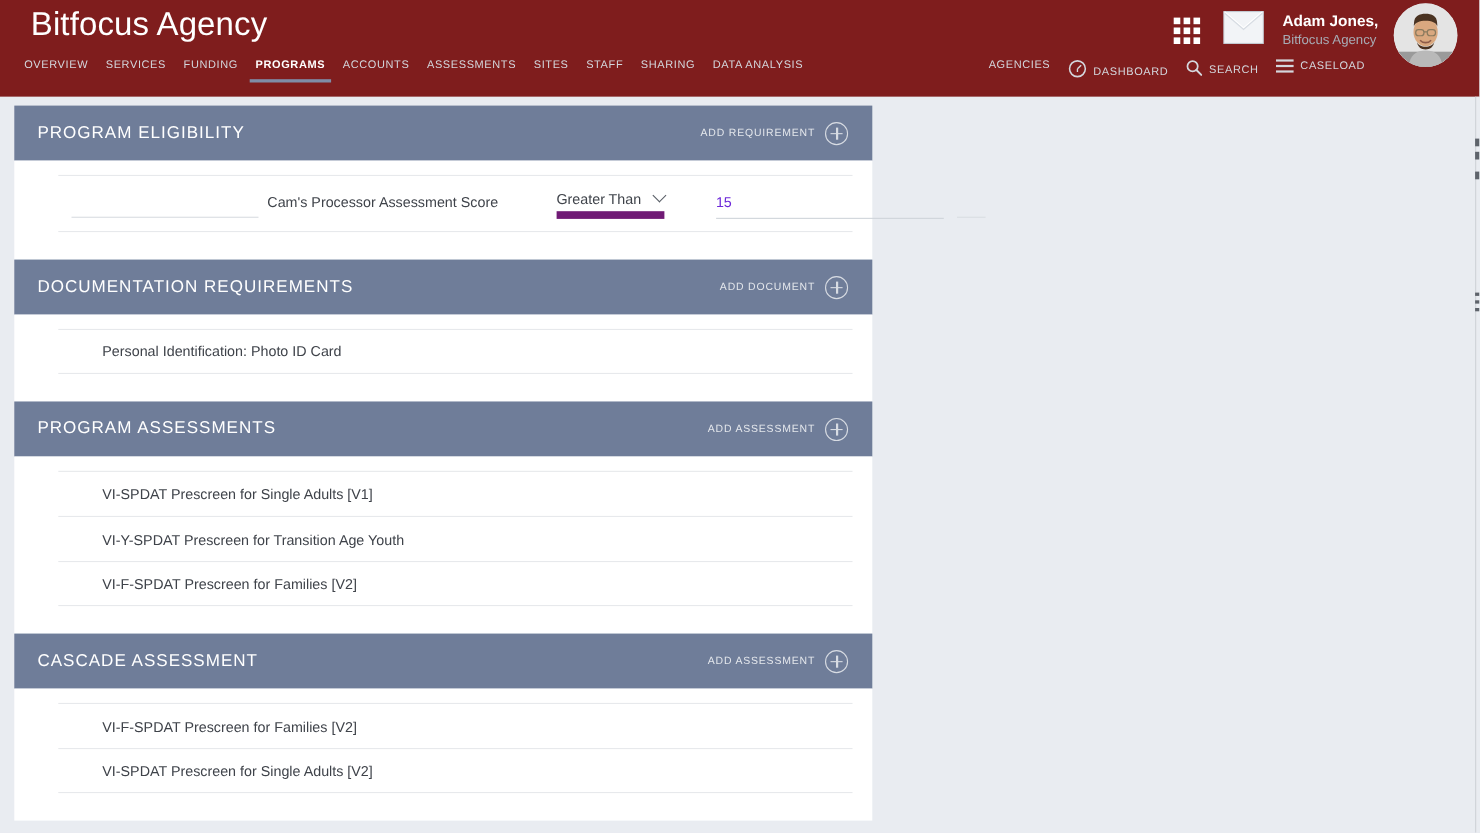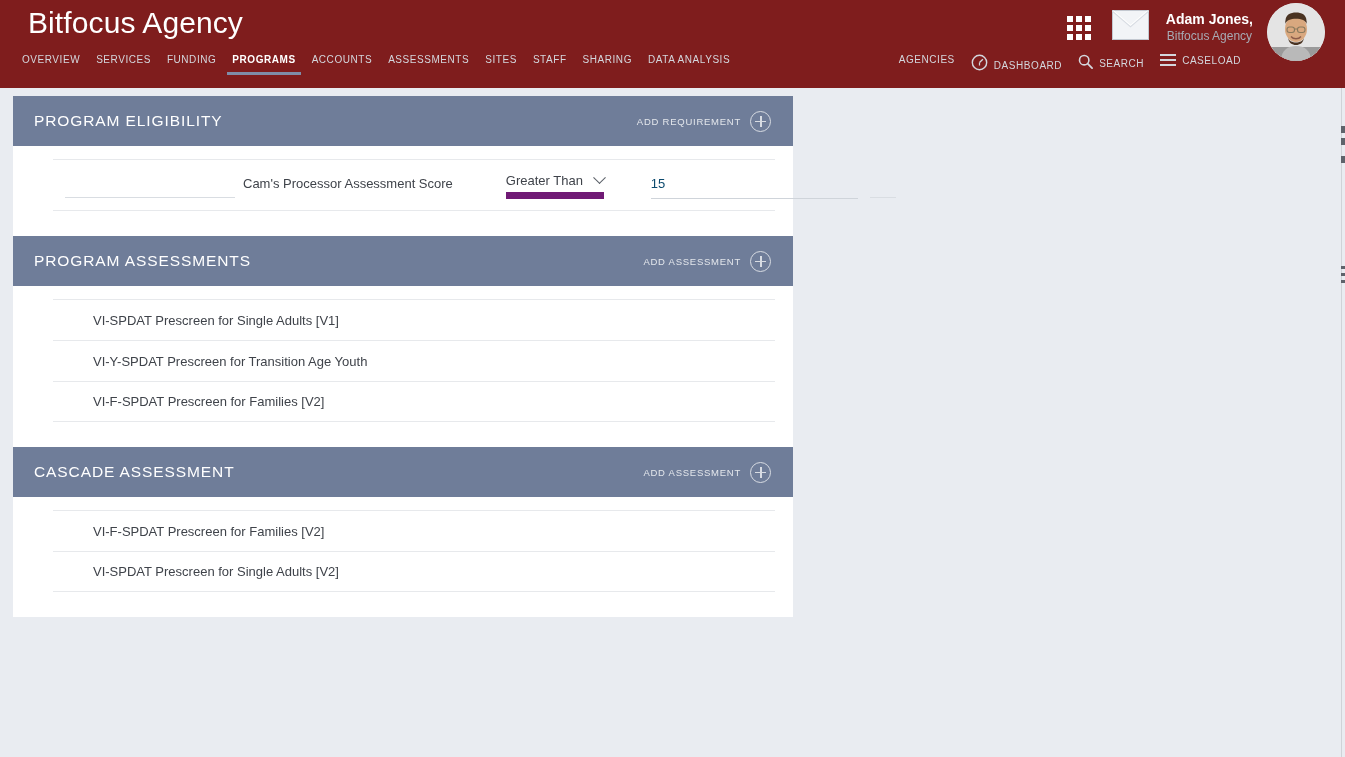--- a/index.html
+++ b/index.html
@@ -116,21 +116,21 @@
     top: 10px;
     width: 37px;
     height: 30px;
     cursor: pointer;
   }
 
   .userblock {
     position: absolute;
     right: 92px;
     top: 11px;
-    text-align: center;
+    text-align: left;
     line-height: 1.25;
   }
   .user-name {
     color: #ffffff;
     font-size: 14px;
     font-weight: bold;
     white-space: nowrap;
   }
   .user-org {
     color: #a7abb4;
@@ -276,21 +276,21 @@
     flex: 0 0 auto;
   }
   .f-value {
     width: 207px;
     margin-left: 47px;
     border-bottom: 1px solid #cfd4da;
     height: 28px;
     display: flex;
     align-items: center;
     font-size: 13px;
-    color: #0c4a6e;
+    color: #6d28d9;
     flex: 0 0 auto;
     padding-bottom: 3px;
   }
   .f-trail {
     width: 26px;
     margin-left: 12px;
     border-bottom: 1px solid #d9dde2;
     height: 26px;
     flex: 0 0 auto;
   }
@@ -436,20 +436,36 @@
               <div class="f-value">
                 <span>15</span>
               </div>
               <div class="f-trail"></div>
             </div>
           </div>
         </div>
       </div>
       <div class="panel">
         <div class="panel-head">
+          <div class="panel-title">Documentation Requirements</div>
+          <div class="panel-action">
+            <span>Add Document</span>
+            <span class="plus-circle"></span>
+          </div>
+        </div>
+        <div class="panel-body">
+          <div class="rows">
+            <div class="row">
+              <span>Personal Identification: Photo ID Card</span>
+            </div>
+          </div>
+        </div>
+      </div>
+      <div class="panel">
+        <div class="panel-head">
           <div class="panel-title">Program Assessments</div>
           <div class="panel-action">
             <span>Add Assessment</span>
             <span class="plus-circle"></span>
           </div>
         </div>
         <div class="panel-body">
           <div class="rows">
             <div class="row">
               <span>VI-SPDAT Prescreen for Single Adults [V1]</span>

